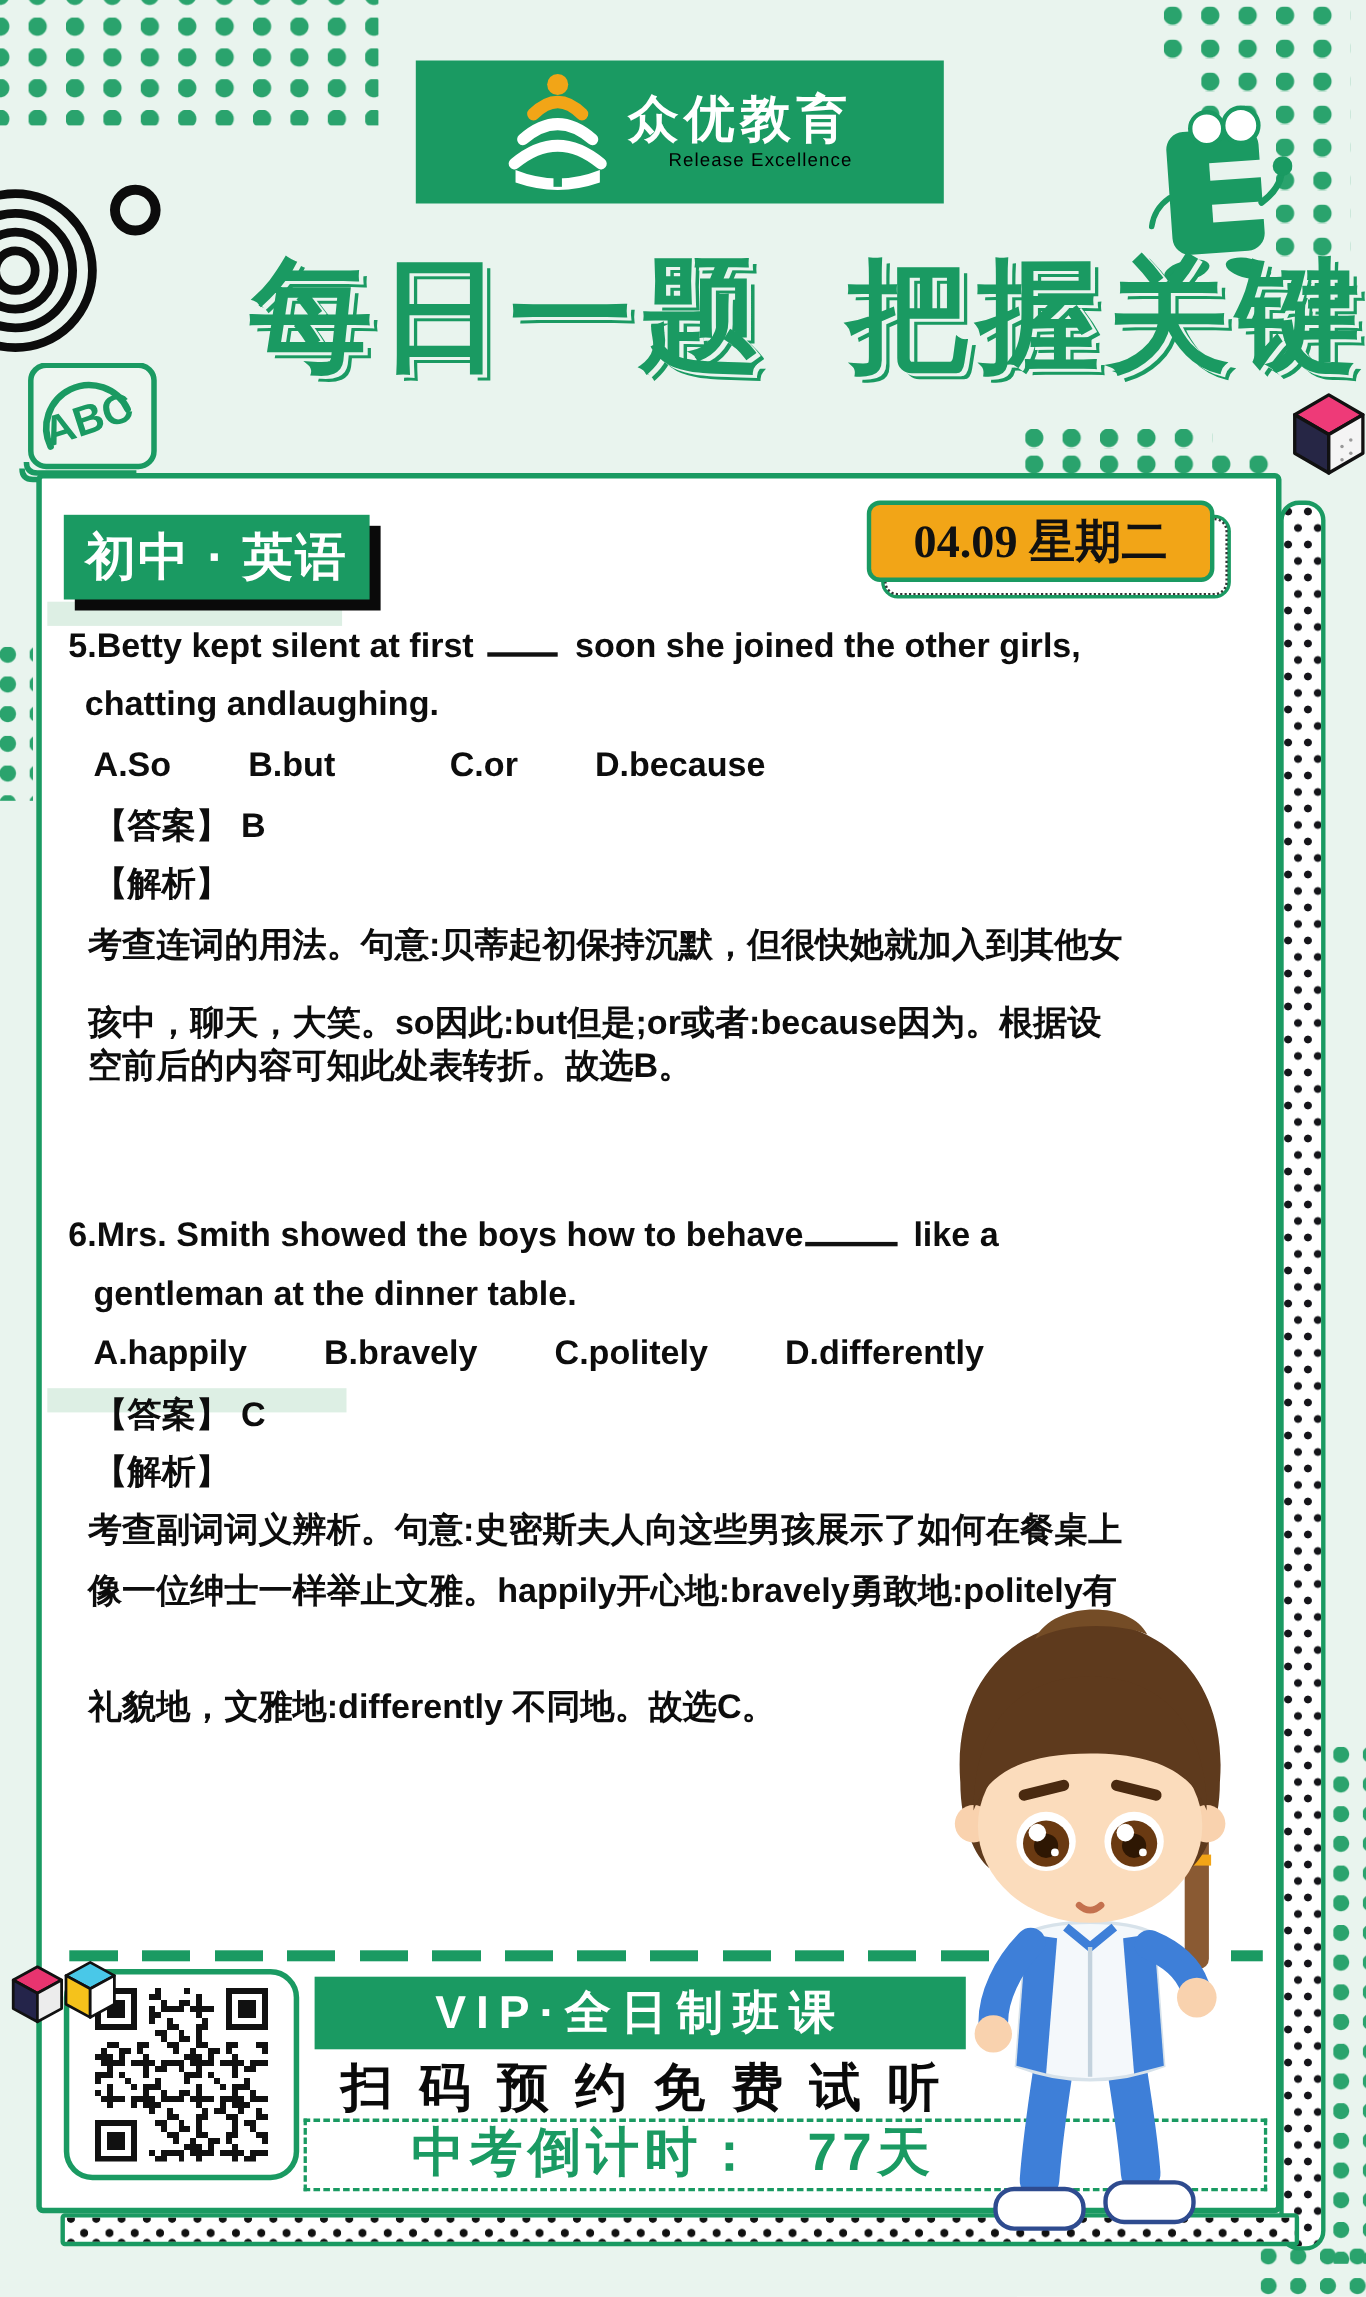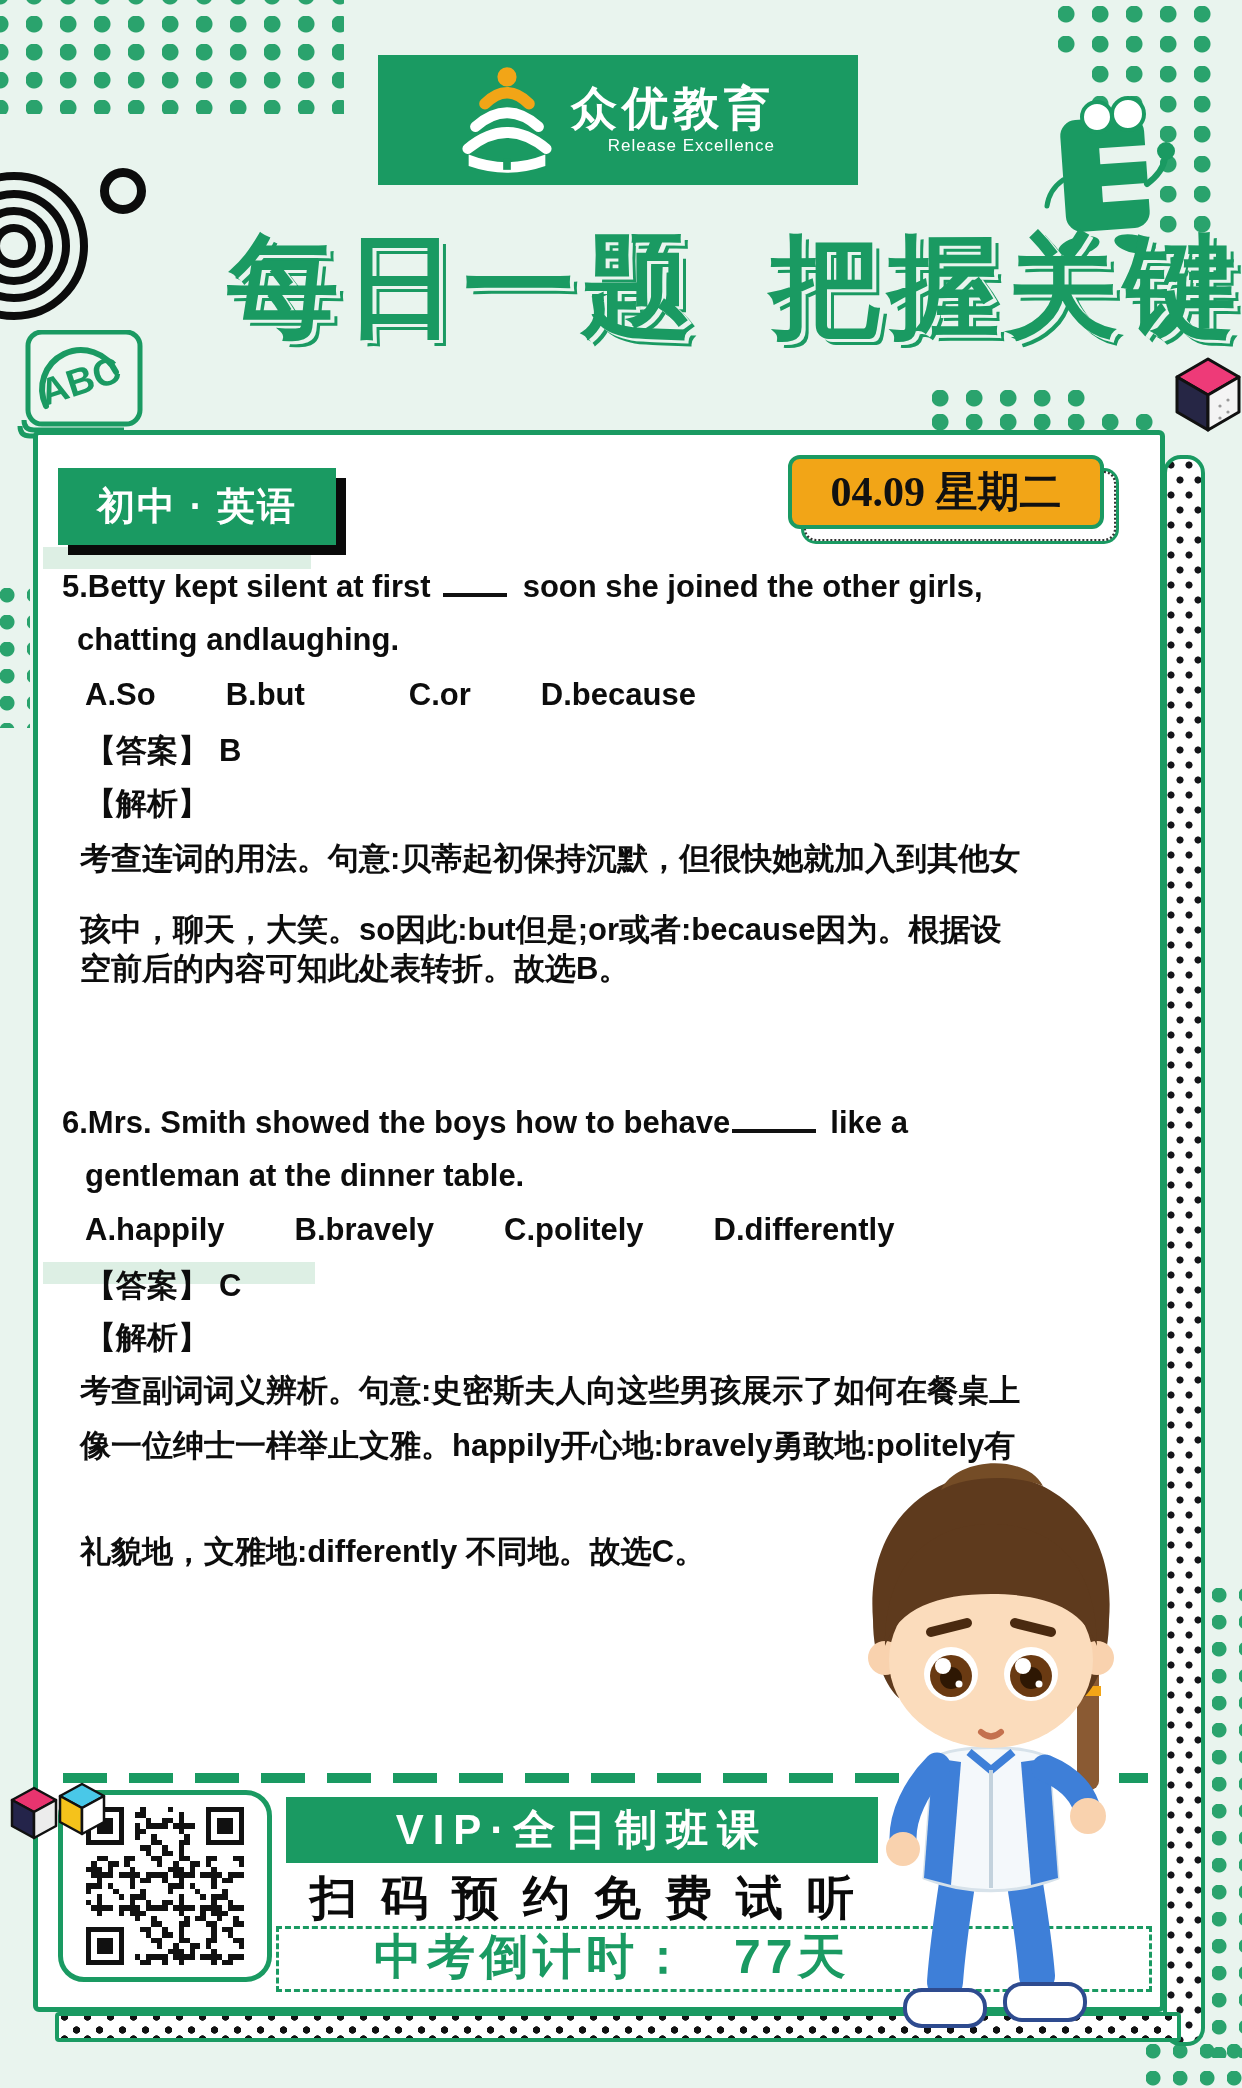--- a/index.html
+++ b/index.html
@@ -31,38 +31,38 @@
   .dots-mid div{height:18px;margin-bottom:6px;background-image:radial-gradient(circle at 8px 8px,var(--green2) 8px,transparent 9px);background-size:34px 18px;}
   .dots-left{left:0;top:588px;width:30px;height:140px;background-size:27px 27px;background-image:radial-gradient(circle at 7px 7px,var(--green2) 7px,transparent 8px);}
   .dots-br-col{left:1212px;top:1588px;width:32px;height:470px;background-size:27px 27px;background-image:radial-gradient(circle at 7px 7px,var(--green2) 7px,transparent 8px);}
   .dots-br-corner{left:1146px;top:2044px;width:96px;height:44px;background-size:27px 27px;background-image:radial-gradient(circle at 7px 7px,var(--green2) 7px,transparent 8px);}
 
   .ring{left:100px;top:168px;width:46px;height:46px;border:9px solid #0c0c0c;border-radius:50%;}
 
   
   .hdr{left:378px;top:55px;width:480px;height:130px;background:var(--green);display:flex;align-items:center;justify-content:center;gap:18px;}
   .hdr .brand{color:#fff;font-weight:700;font-size:46px;letter-spacing:5px;line-height:1.05;}
-  .hdr .tagline{color:#ffffff;font-size:17px;letter-spacing:1px;margin-top:4px;text-align:right;}
+  .hdr .tagline{color:#000000;font-size:17px;letter-spacing:1px;margin-top:4px;text-align:right;}
 
   
   .title{left:0;top:212px;width:100%;text-align:right;
     font-size:112px;font-weight:900;color:var(--green);
     letter-spacing:6px;word-spacing:34px;white-space:nowrap;
     text-shadow:4px 3px 0 var(--mint),7px 6px 0 var(--green);
   }
 
   .abc-book{left:16px;top:330px;width:128px;height:110px;}
 
   
   .card{left:33px;top:430px;width:1132px;height:1582px;background:#fff;border:5px solid var(--green);border-radius:6px;z-index:2;}
   .card .inner{position:relative;width:100%;height:100%;}
 
   .subject-badge{position:absolute;left:20px;top:33px;width:278px;height:77px;background:var(--green);
     box-shadow:10px 10px 0 #0a0a0a;display:flex;align-items:center;justify-content:center;
-    color:#fff;font-weight:700;font-size:38px;letter-spacing:2px;}
+    color:#fff;font-weight:700;font-size:46px;letter-spacing:2px;}
   .strip{position:absolute;background:#ddefe4;z-index:0;}
   .strip1{left:5px;top:112px;width:268px;height:22px;}
   .strip2{left:5px;top:827px;width:272px;height:22px;}
 
   .date-wrap{position:absolute;left:750px;top:20px;width:336px;height:94px;}
   .date-shadow{position:absolute;left:16px;top:16px;width:312px;height:70px;background:#fff;
     border:2px dotted #333;border-radius:12px;box-shadow:0 0 0 3px var(--green);}
   .date-badge{position:absolute;left:0;top:0;width:316px;height:74px;background:var(--amber);
     border:4px solid var(--green);border-radius:12px;display:flex;align-items:center;justify-content:center;
     font-family:"Liberation Serif","DejaVu Serif",serif;font-weight:700;font-size:42px;color:#111;}

